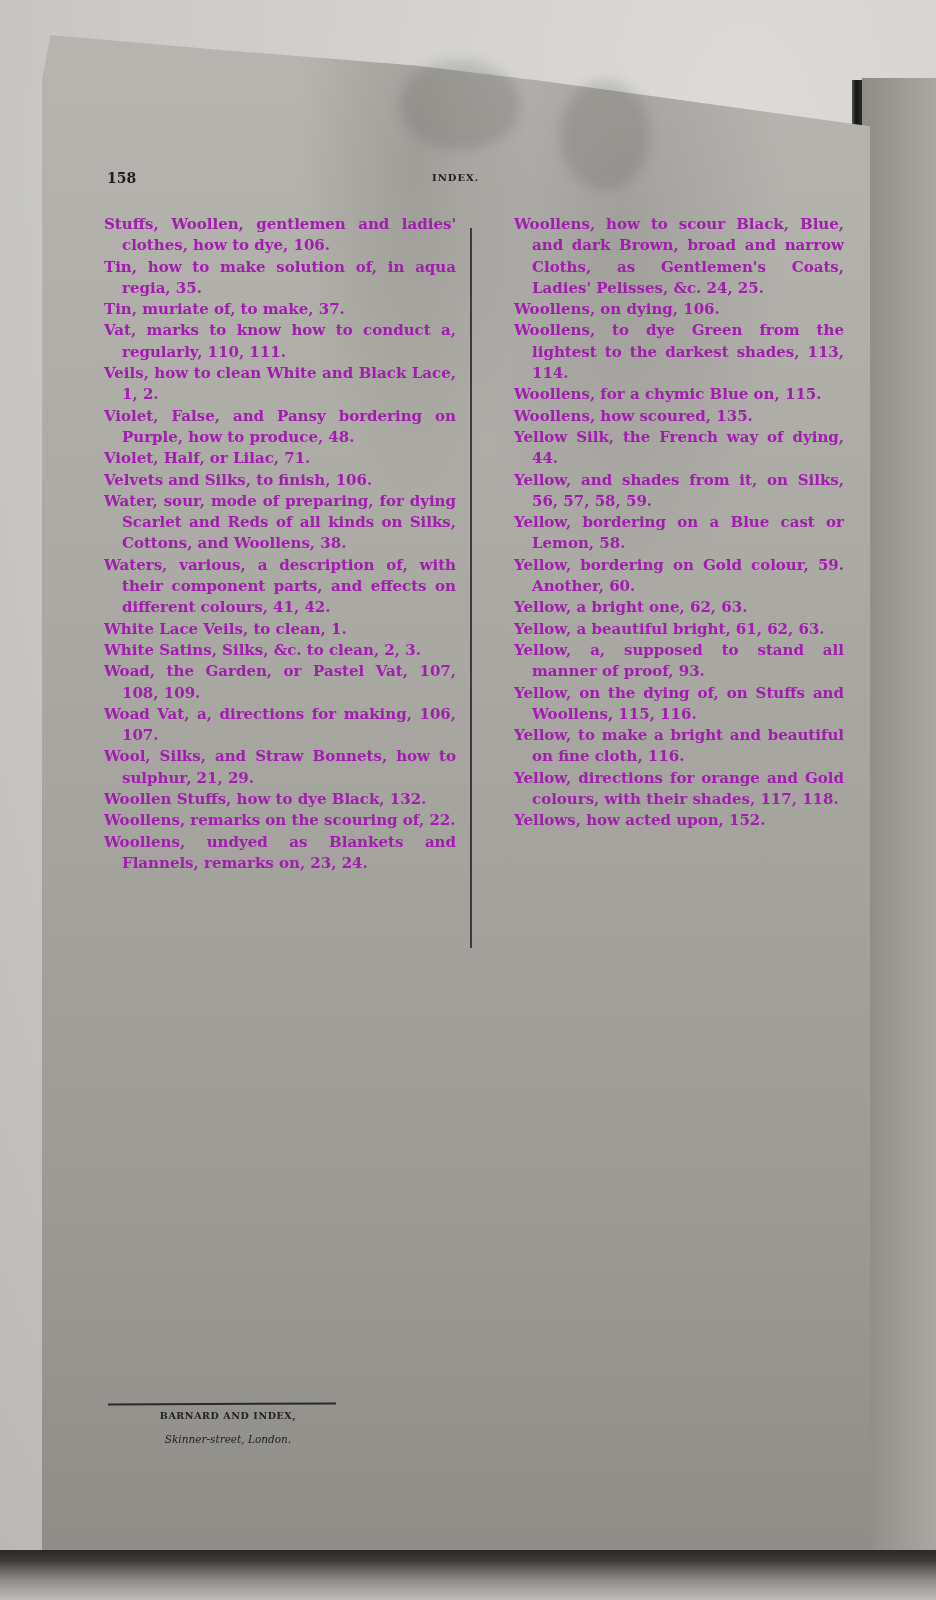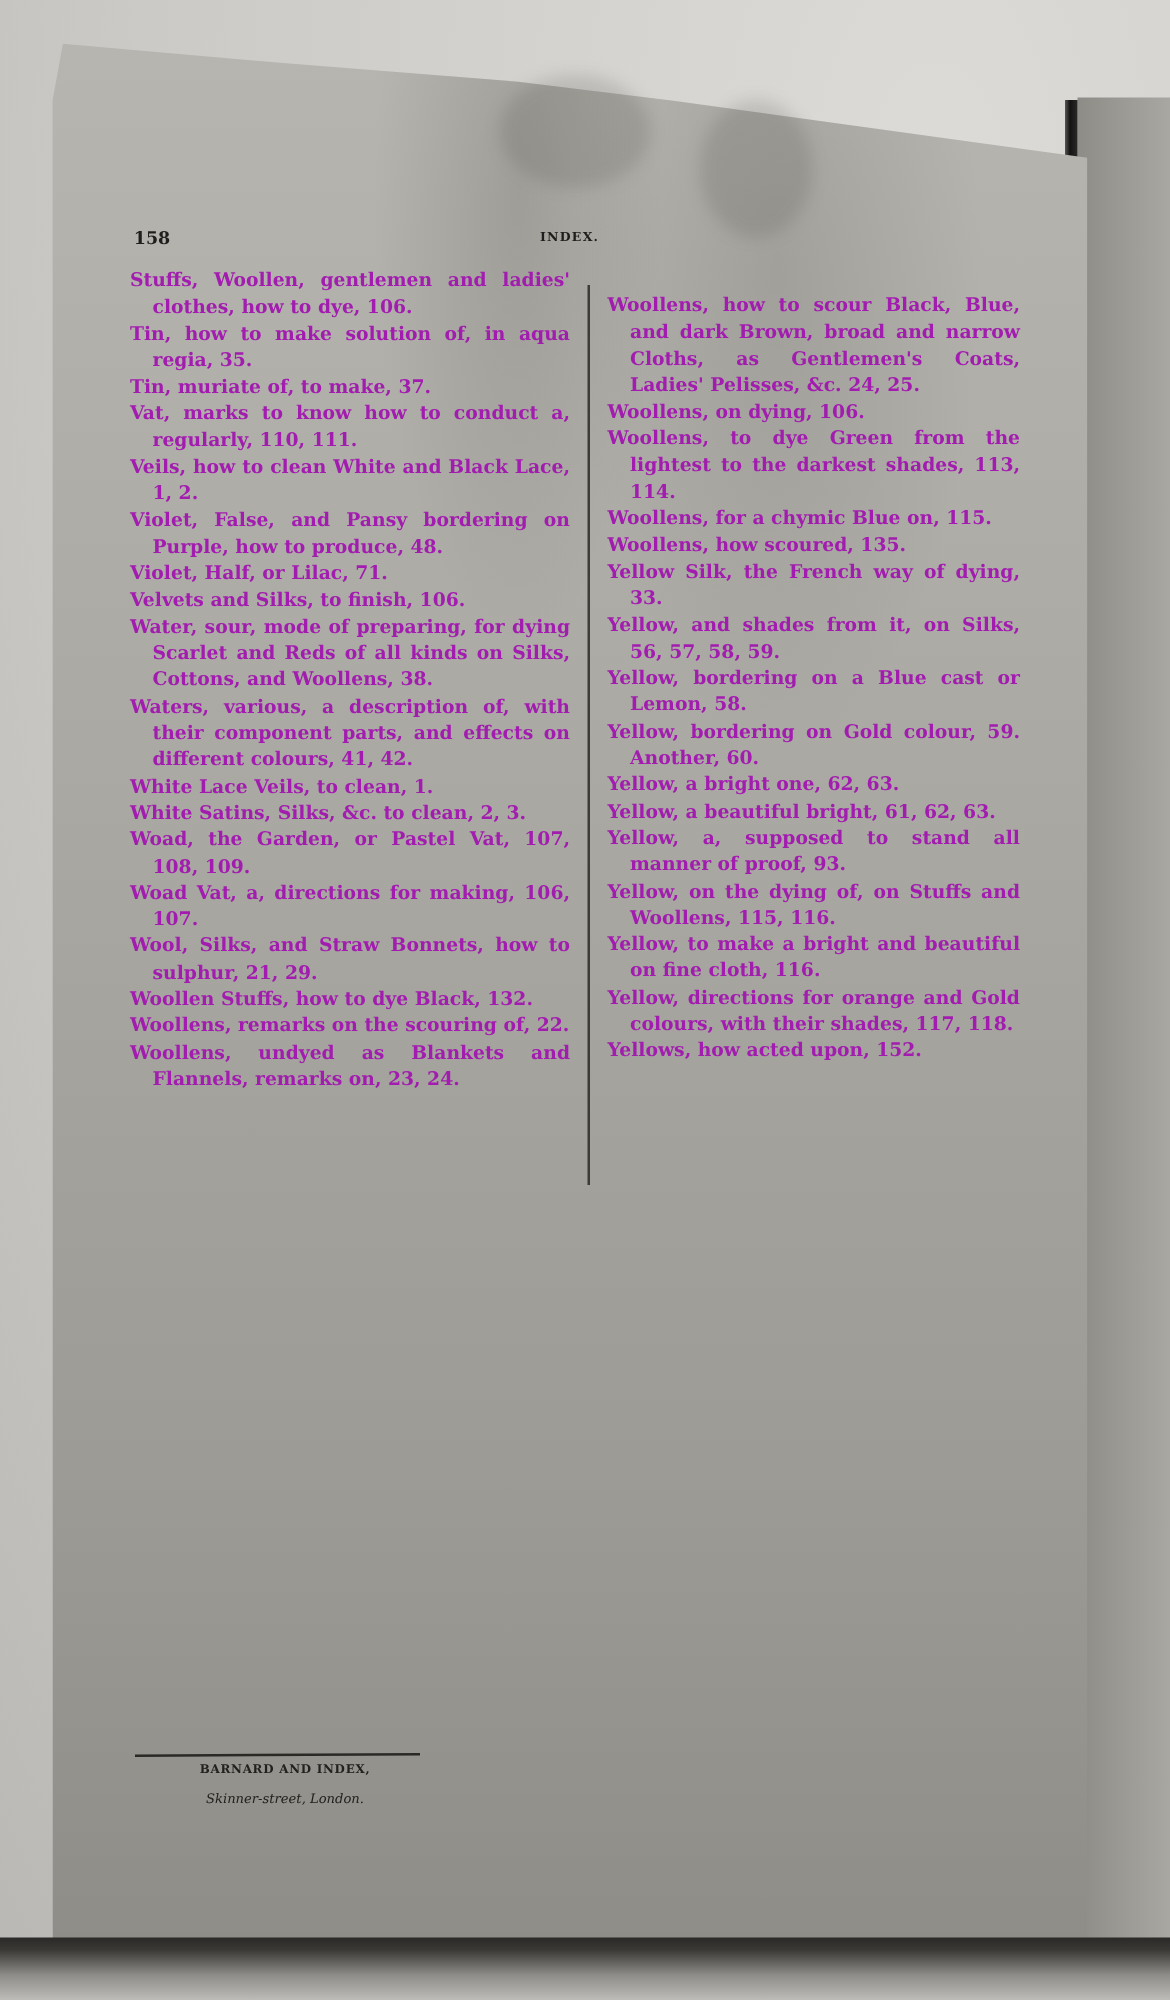--- a/index.html
+++ b/index.html
@@ -51,21 +51,21 @@
     .next-page {
       position: absolute;
       left: 862px;
       top: 78px;
       width: 74px;
       height: 1478px;
       background: linear-gradient(90deg, #8e8c87 0%, #9c9a95 50%, #a9a7a2 100%);
     }
     .running-head {
       position: absolute;
-      top: 183px;
+      top: 170px;
       left: 107px;
       width: 700px;
       height: 24px;
       color: #1f1e1c;
     }
     .page-number {
       position: absolute;
       left: 0;
       top: 0;
       font-size: 14px;
@@ -85,23 +85,22 @@
       color: #a21caf;
       font-size: 15px;
       line-height: 21.3px;
       font-weight: bold;
     }
     .col-left {
       left: 104px;
       width: 352px;
     }
     .col-right {
-      left: 486px;
+      left: 514px;
       width: 330px;
-      margin-top: 20px;
     }
     .entry {
       text-align: justify;
       padding-left: 18px;
       text-indent: -18px;
       margin: 0;
     }
     .col-rule {
       position: absolute;
       left: 470px;
@@ -186,21 +185,21 @@
 </div>
 
 <div class="col-rule"></div>
 
 <div class="col col-right">
   <p class="entry">Woollens, how to scour Black, Blue, and dark Brown, broad and narrow Cloths, as Gentlemen's Coats, Ladies' Pelisses, &amp;c. 24, 25.</p>
   <p class="entry">Woollens, on dying, 106.</p>
   <p class="entry">Woollens, to dye Green from the lightest to the darkest shades, 113, 114.</p>
   <p class="entry">Woollens, for a chymic Blue on, 115.</p>
   <p class="entry">Woollens, how scoured, 135.</p>
-  <p class="entry">Yellow Silk, the French way of dying, 33.</p>
+  <p class="entry">Yellow Silk, the French way of dying, 44.</p>
   <p class="entry">Yellow, and shades from it, on Silks, 56, 57, 58, 59.</p>
   <p class="entry">Yellow, bordering on a Blue cast or Lemon, 58.</p>
   <p class="entry">Yellow, bordering on Gold colour, 59. Another, 60.</p>
   <p class="entry">Yellow, a bright one, 62, 63.</p>
   <p class="entry">Yellow, a beautiful bright, 61, 62, 63.</p>
   <p class="entry">Yellow, a, supposed to stand all manner of proof, 93.</p>
   <p class="entry">Yellow, on the dying of, on Stuffs and Woollens, 115, 116.</p>
   <p class="entry">Yellow, to make a bright and beautiful on fine cloth, 116.</p>
   <p class="entry">Yellow, directions for orange and Gold colours, with their shades, 117, 118.</p>
   <p class="entry">Yellows, how acted upon, 152.</p>

